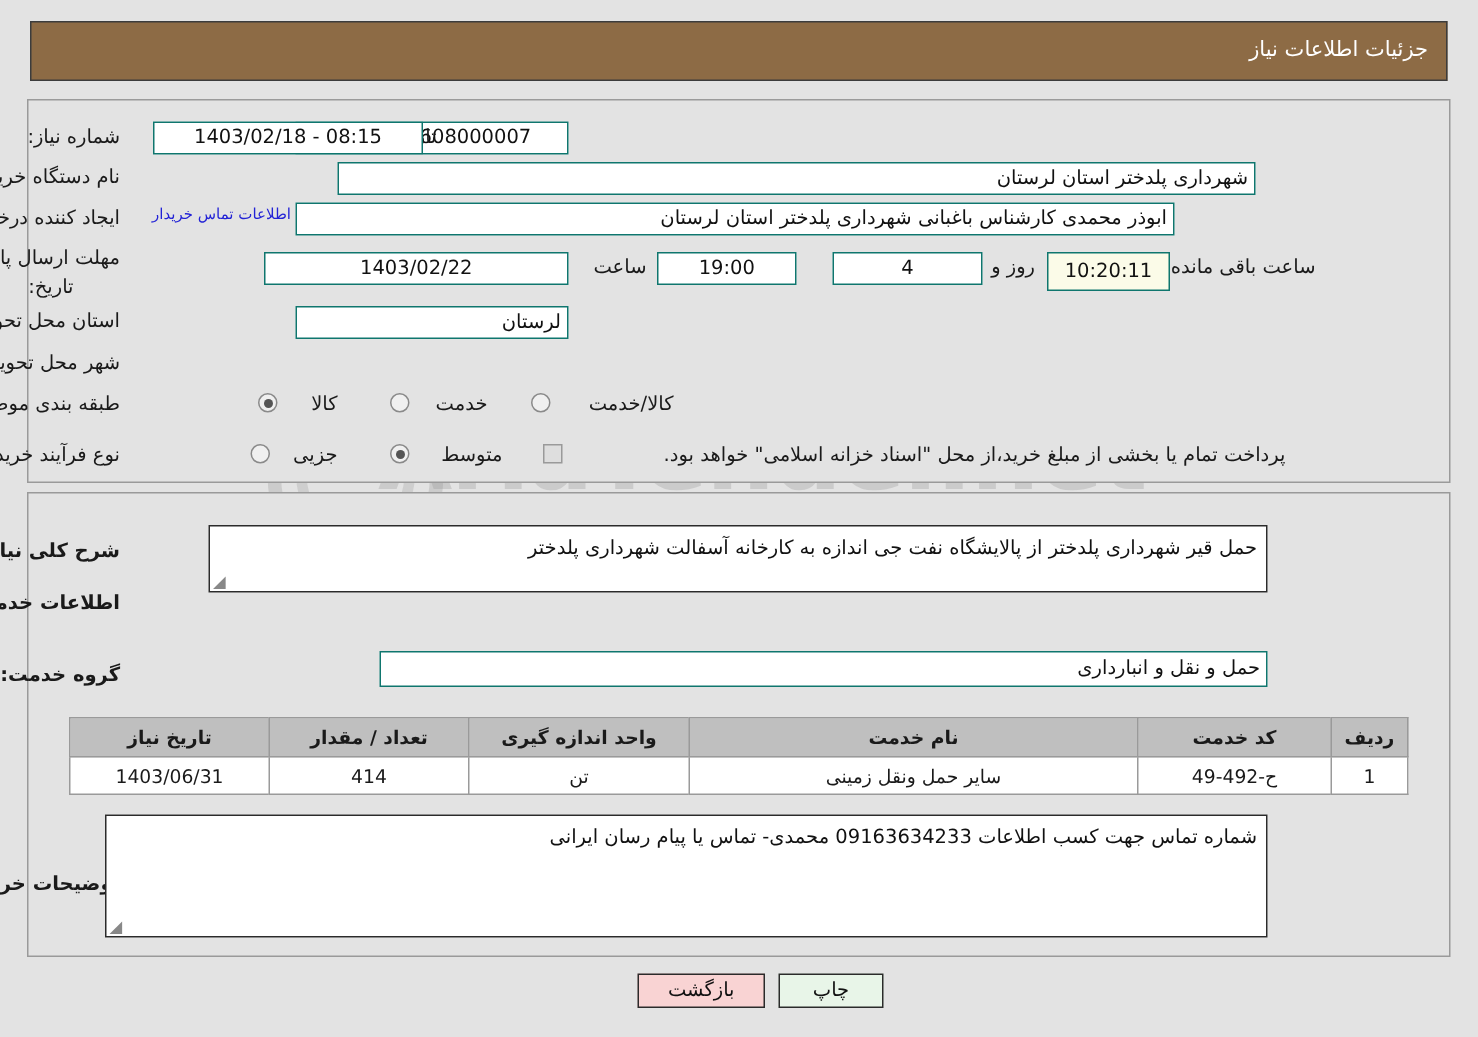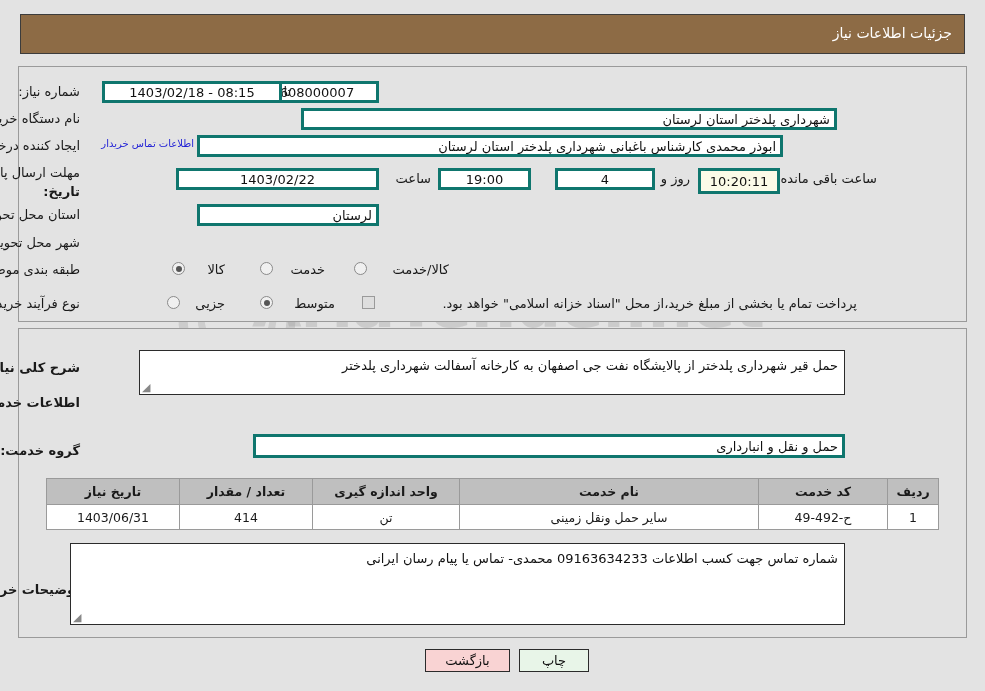--- a/index.html
+++ b/index.html
@@ -76,21 +76,21 @@
     position: absolute;
     font-size: 13px;
     color: #1a1a1a;
     white-space: nowrap;
     z-index: 4;
   }
   .lbl.bold { font-weight: bold; }
   .fld {
     position: absolute;
     background: #ffffff;
-    border: 3px solid #0f766e;
+    border: 1px solid #0f766e;
     box-sizing: border-box;
     font-size: 13px;
     color: #111;
     z-index: 4;
     overflow: hidden;
     white-space: nowrap;
   }
   .fld .v {
     position: absolute;
     right: 4px;
@@ -232,32 +232,32 @@
   <div class="lbl" style="right:905px; top:84px;">شماره نیاز:</div>
   <div class="fld center ltr" style="right:606px; top:81px; width:182px; height:22px;">
     <span class="v">1103091608000007</span>
   </div>
   <div class="lbl" style="right:694px; top:84px;">تاریخ و ساعت اعلان عمومی:</div>
   <div class="fld center ltr" style="right:703px; top:81px; width:180px; height:22px;">
     <span class="v">1403/02/18 - 08:15</span>
   </div>
 
   <div class="lbl" style="right:905px; top:111px;">نام دستگاه خریدار:</div>
-  <div class="fld" style="right:148px; top:108px; width:536px; height:22px;">
+  <div class="fld" style="right:148px; top:108px; width:612px; height:22px;">
     <span class="v">شهرداری پلدختر استان لرستان</span>
   </div>
 
   <div class="lbl" style="right:905px; top:138px;">ایجاد کننده درخواست:</div>
   <div class="fld" style="right:202px; top:135px; width:586px; height:22px;padding-left:46px;">
     <span class="v">ابوذر محمدی کارشناس باغبانی شهرداری پلدختر استان لرستان</span>
   </div>
   <a class="link" style="right:791px; top:138px;">اطلاعات تماس خریدار</a>
 
   <div class="lbl" style="right:905px; top:165px;">مهلت ارسال پاسخ: تا</div>
-  <div class="lbl" style="right:905px; top:184px;font-weight:bold;">تاریخ:</div>
+  <div class="lbl" style="right:936px; top:184px;">تاریخ:</div>
 
   <div class="fld center ltr" style="right:606px; top:168px; width:203px; height:22px;">
     <span class="v">1403/02/22</span>
   </div>
   <div class="lbl" style="right:554px; top:171px;">ساعت</div>
   <div class="fld center ltr" style="right:454px; top:168px; width:93px; height:22px;">
     <span class="v">19:00</span>
   </div>
   <div class="fld center ltr" style="right:330px; top:168px; width:100px; height:22px;">
     <span class="v">4</span>
@@ -288,21 +288,21 @@
   <div class="lbl" style="right:760px; top:296px;">جزیی</div>
   <span class="radio on" style="right:712px; top:296px;"></span>
   <div class="lbl" style="right:650px; top:296px;">متوسط</div>
   <span class="chk" style="right:610px; top:296px;"></span>
   <div class="lbl" style="right:128px; top:296px;">پرداخت تمام یا بخشی از مبلغ خرید،از محل "اسناد خزانه اسلامی" خواهد بود.</div>
 
   <div class="panel" id="panel-mid"></div>
 
   <div class="lbl bold" style="right:905px; top:360px;">شرح کلی نیاز:</div>
   <div class="ta" style="right:140px; top:350px; width:706px; height:45px;">
-    <span>حمل قیر شهرداری پلدختر از پالایشگاه نفت جی اصفهان به کارخانه آسفالت شهرداری پلدختر</span>
+    <span>حمل قیر شهرداری پلدختر از پالایشگاه نفت جی اندازه به کارخانه آسفالت شهرداری پلدختر</span>
     <span class="grip">◢</span>
   </div>
 
   <div class="lbl bold" style="right:905px; top:395px;">اطلاعات خدمات مورد نیاز</div>
 
   <div class="lbl bold" style="right:905px; top:443px;">گروه خدمت:</div>
   <div class="fld" style="right:140px; top:434px; width:592px; height:24px;">
     <span class="v">حمل و نقل و انبارداری</span>
   </div>
 

